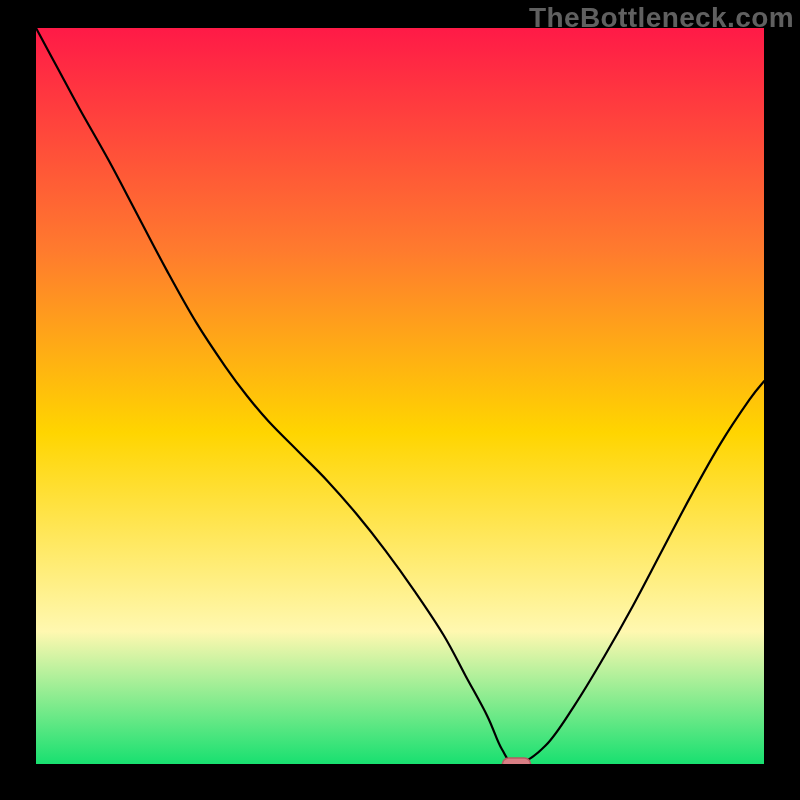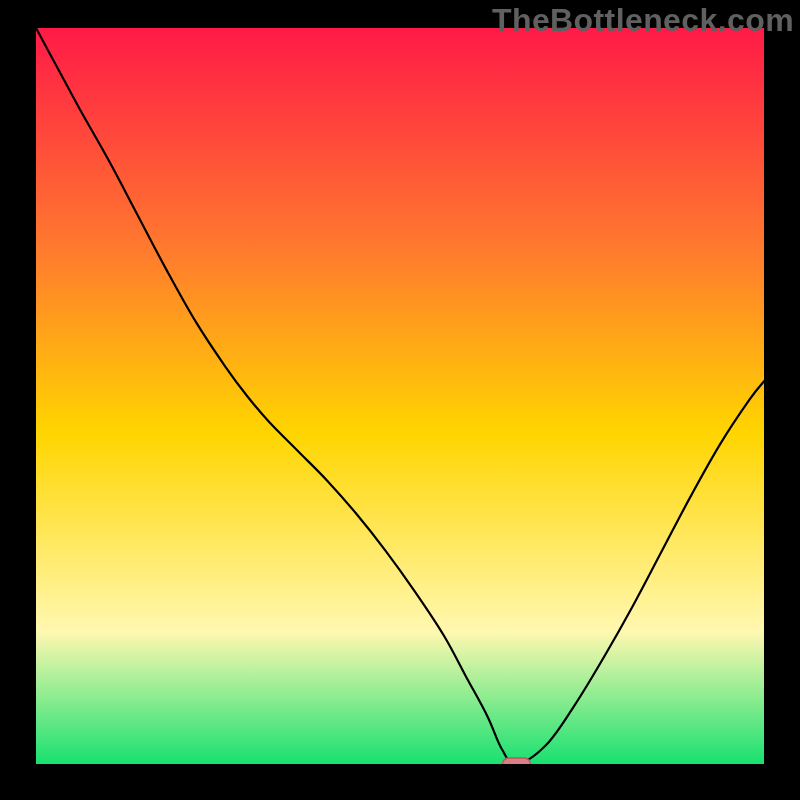--- a/index.html
+++ b/index.html
@@ -15,21 +15,21 @@
     position: relative;
     width: 800px;
     height: 800px;
     background: #000;
   }
   .watermark {
     position: absolute;
     top: 2px;
     right: 6px;
     color: #606060;
-    font-size: 32px;
+    font-size: 28px;
     font-weight: 600;
     letter-spacing: 0.4px;
     z-index: 5;
   }
   .plot-wrap {
     position: absolute;
     left: 36px;
     top: 28px;
     width: 728px;
     height: 736px;

